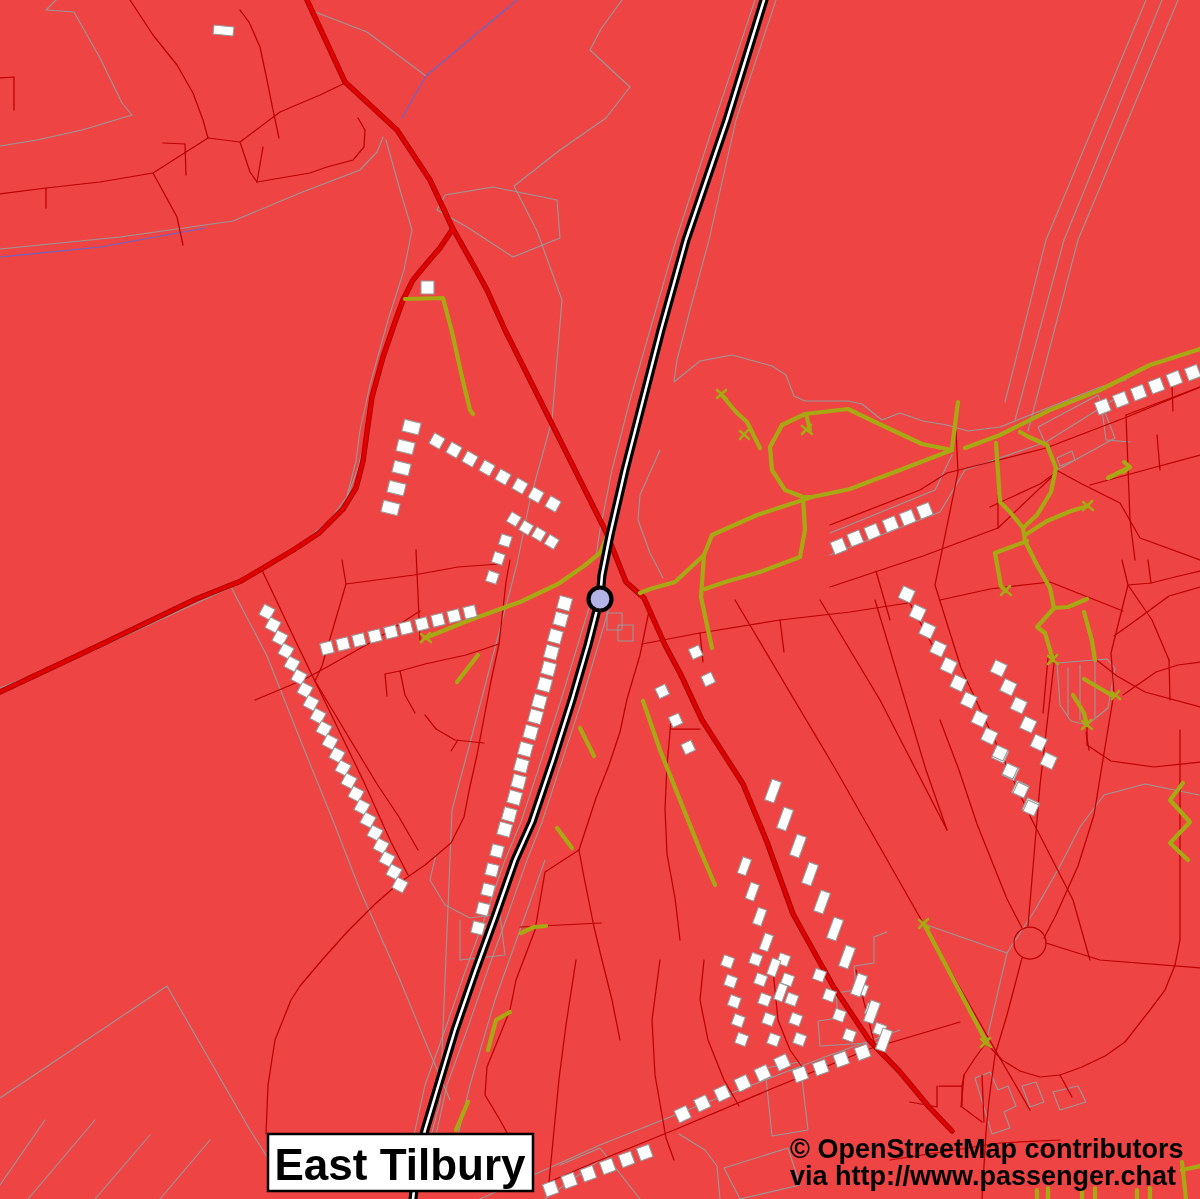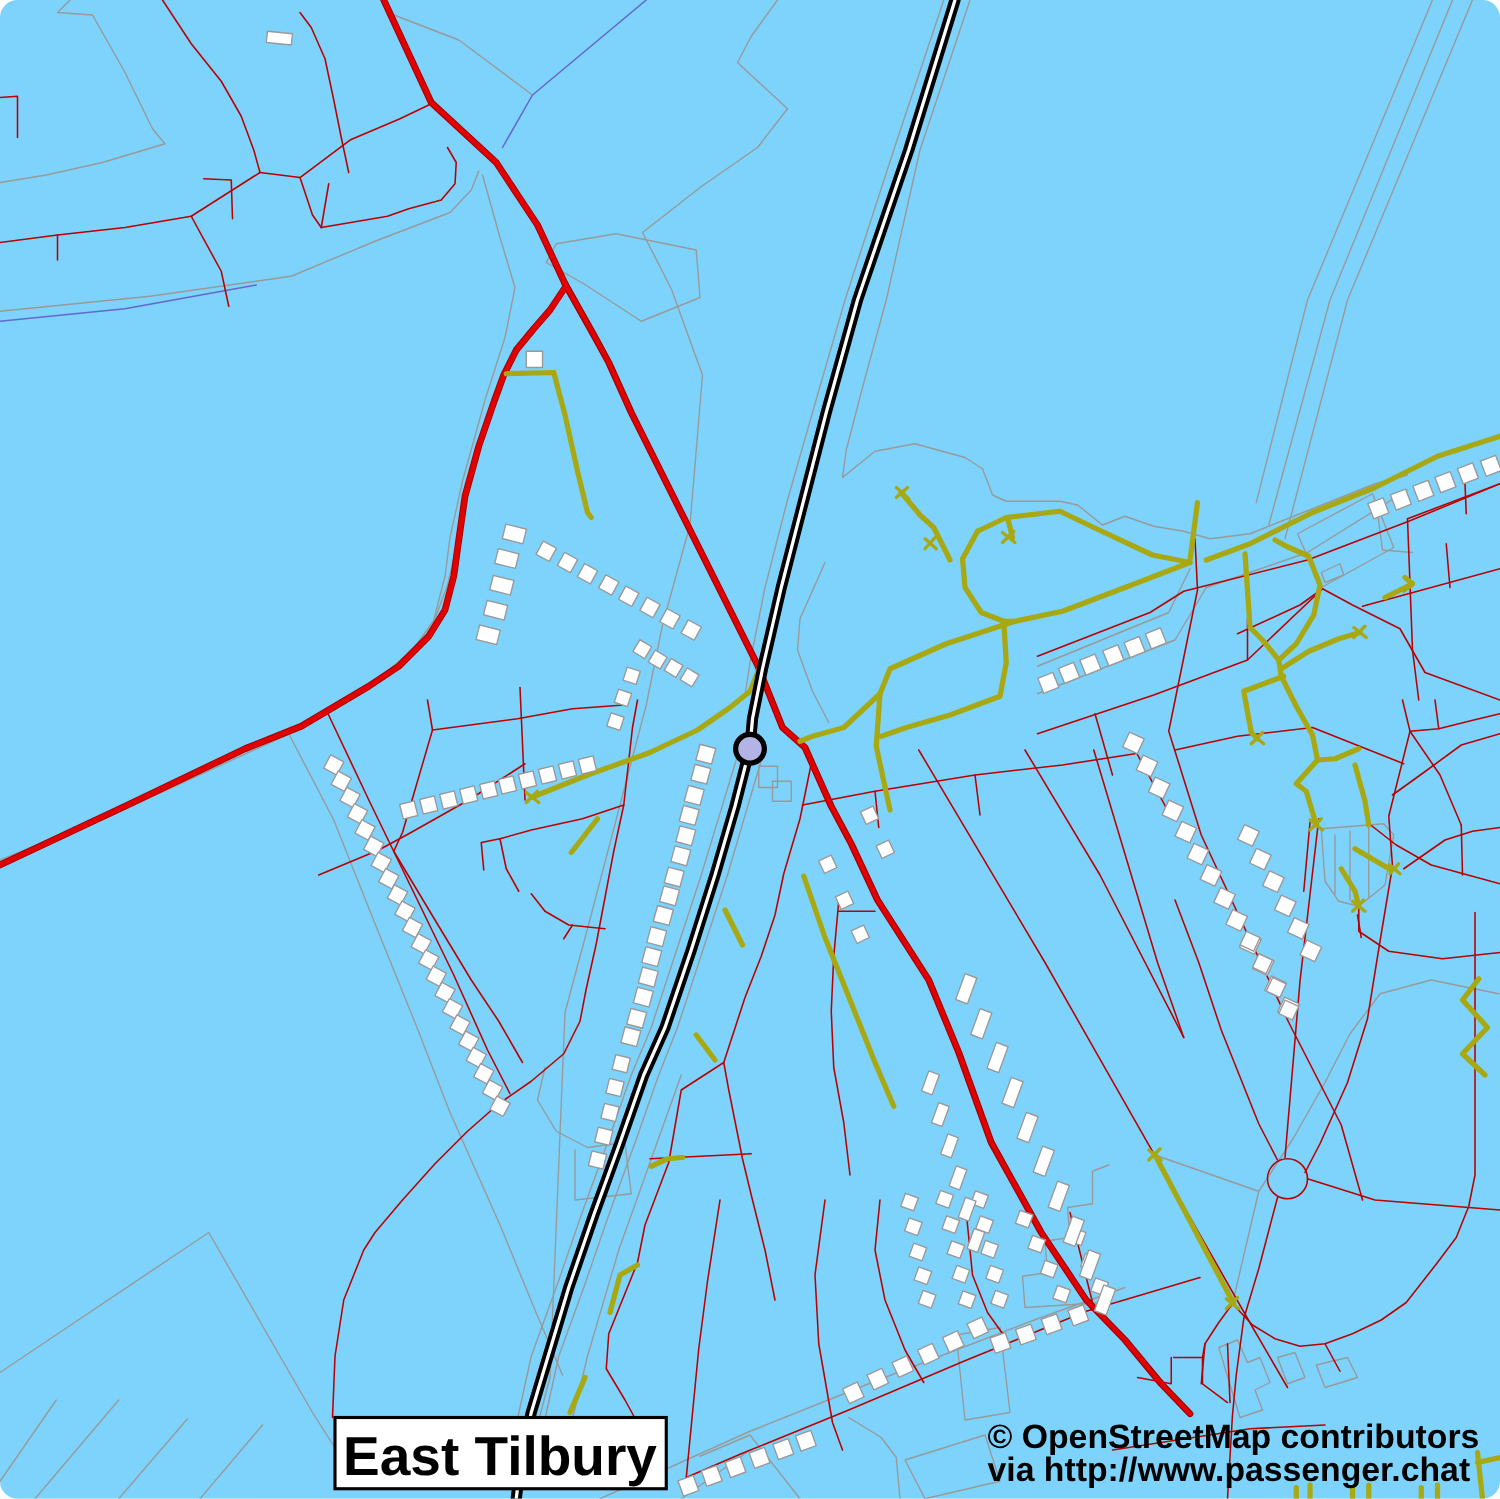--- a/index.html
+++ b/index.html
@@ -1,17 +1,17 @@
 <!DOCTYPE html>
 <html><head>
 <meta charset="utf-8">
 <style>
 html,body{margin:0;padding:0;background:#fff;}
-#map{position:relative;width:1200px;height:1199px;overflow:hidden;background:#7dd3fc;
-font-family:"Liberation Sans", sans-serif;border-radius:14px;}
+#map{position:relative;width:1200px;height:1199px;overflow:hidden;background:#ef4444;
+font-family:"Liberation Sans", sans-serif;}
 svg{position:absolute;top:0;left:0;}
 </style>
 </head>
 <body>
 <div id="map">
 <svg width="1200" height="1199" viewBox="0 0 1200 1199">
 <g fill="none" stroke-linecap="round" stroke-linejoin="round">
 
 <g stroke="#999" stroke-width="1.1">
 

